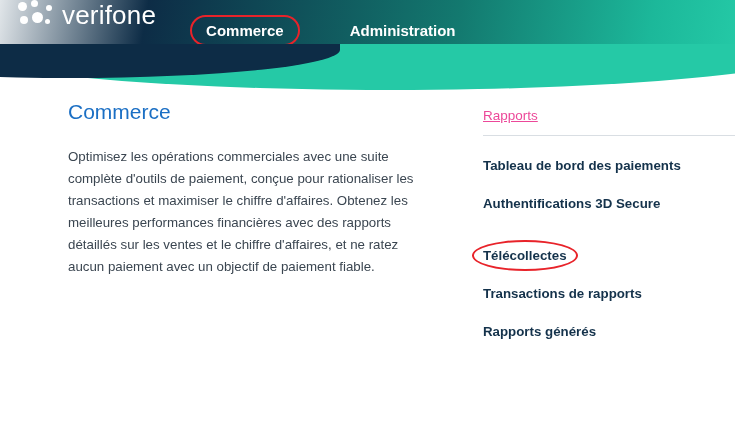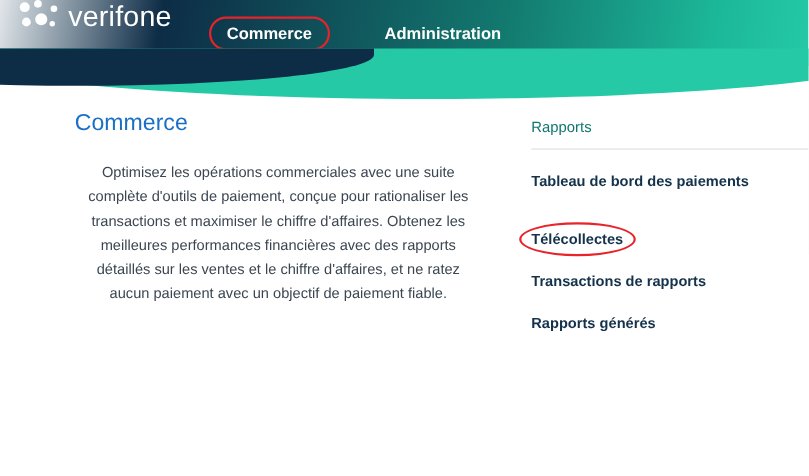--- a/index.html
+++ b/index.html
@@ -131,35 +131,35 @@
     color: #1b6fc4;
     font-size: 21px;
     font-weight: 400;
     margin: 0 0 22px 0;
   }
   .page-body {
     color: #3b4651;
     font-size: 13.3px;
     line-height: 22px;
     margin: 0;
-    text-align: center;
   }
 
   .right-col {
     position: absolute;
     left: 483px;
     top: 48px;
     width: 252px;
   }
   .right-col-title {
-    color: #0f766e;
+    color: #ec4899;
     font-size: 13.5px;
     padding-bottom: 12px;
     border-bottom: 1px solid #d9dee3;
     margin-bottom: 10px;
+    text-decoration: underline;
   }
   .link-list {
     list-style: none;
     margin: 0;
     padding: 0;
   }
   .link-list li {
     padding: 10px 0;
   }
   .link-item {
@@ -233,20 +233,23 @@
     <p class="page-body">Optimisez les opérations commerciales avec une suite complète d'outils de paiement, conçue pour rationaliser les transactions et maximiser le chiffre d'affaires. Obtenez les meilleures performances financières avec des rapports détaillés sur les ventes et le chiffre d'affaires, et ne ratez aucun paiement avec un objectif de paiement fiable.</p>
   </div>
 
   <div class="right-col">
     <div class="right-col-title">Rapports</div>
     <ul class="link-list">
       <li>
         <a class="link-item">Tableau de bord des paiements</a>
       </li>
       <li>
+        <a class="link-item">Authentifications 3D Secure</a>
+      </li>
+      <li>
         <a class="link-item circled">Télécollectes</a>
       </li>
       <li>
         <a class="link-item">Transactions de rapports</a>
       </li>
       <li>
         <a class="link-item">Rapports générés</a>
       </li>
     </ul>
   </div>

